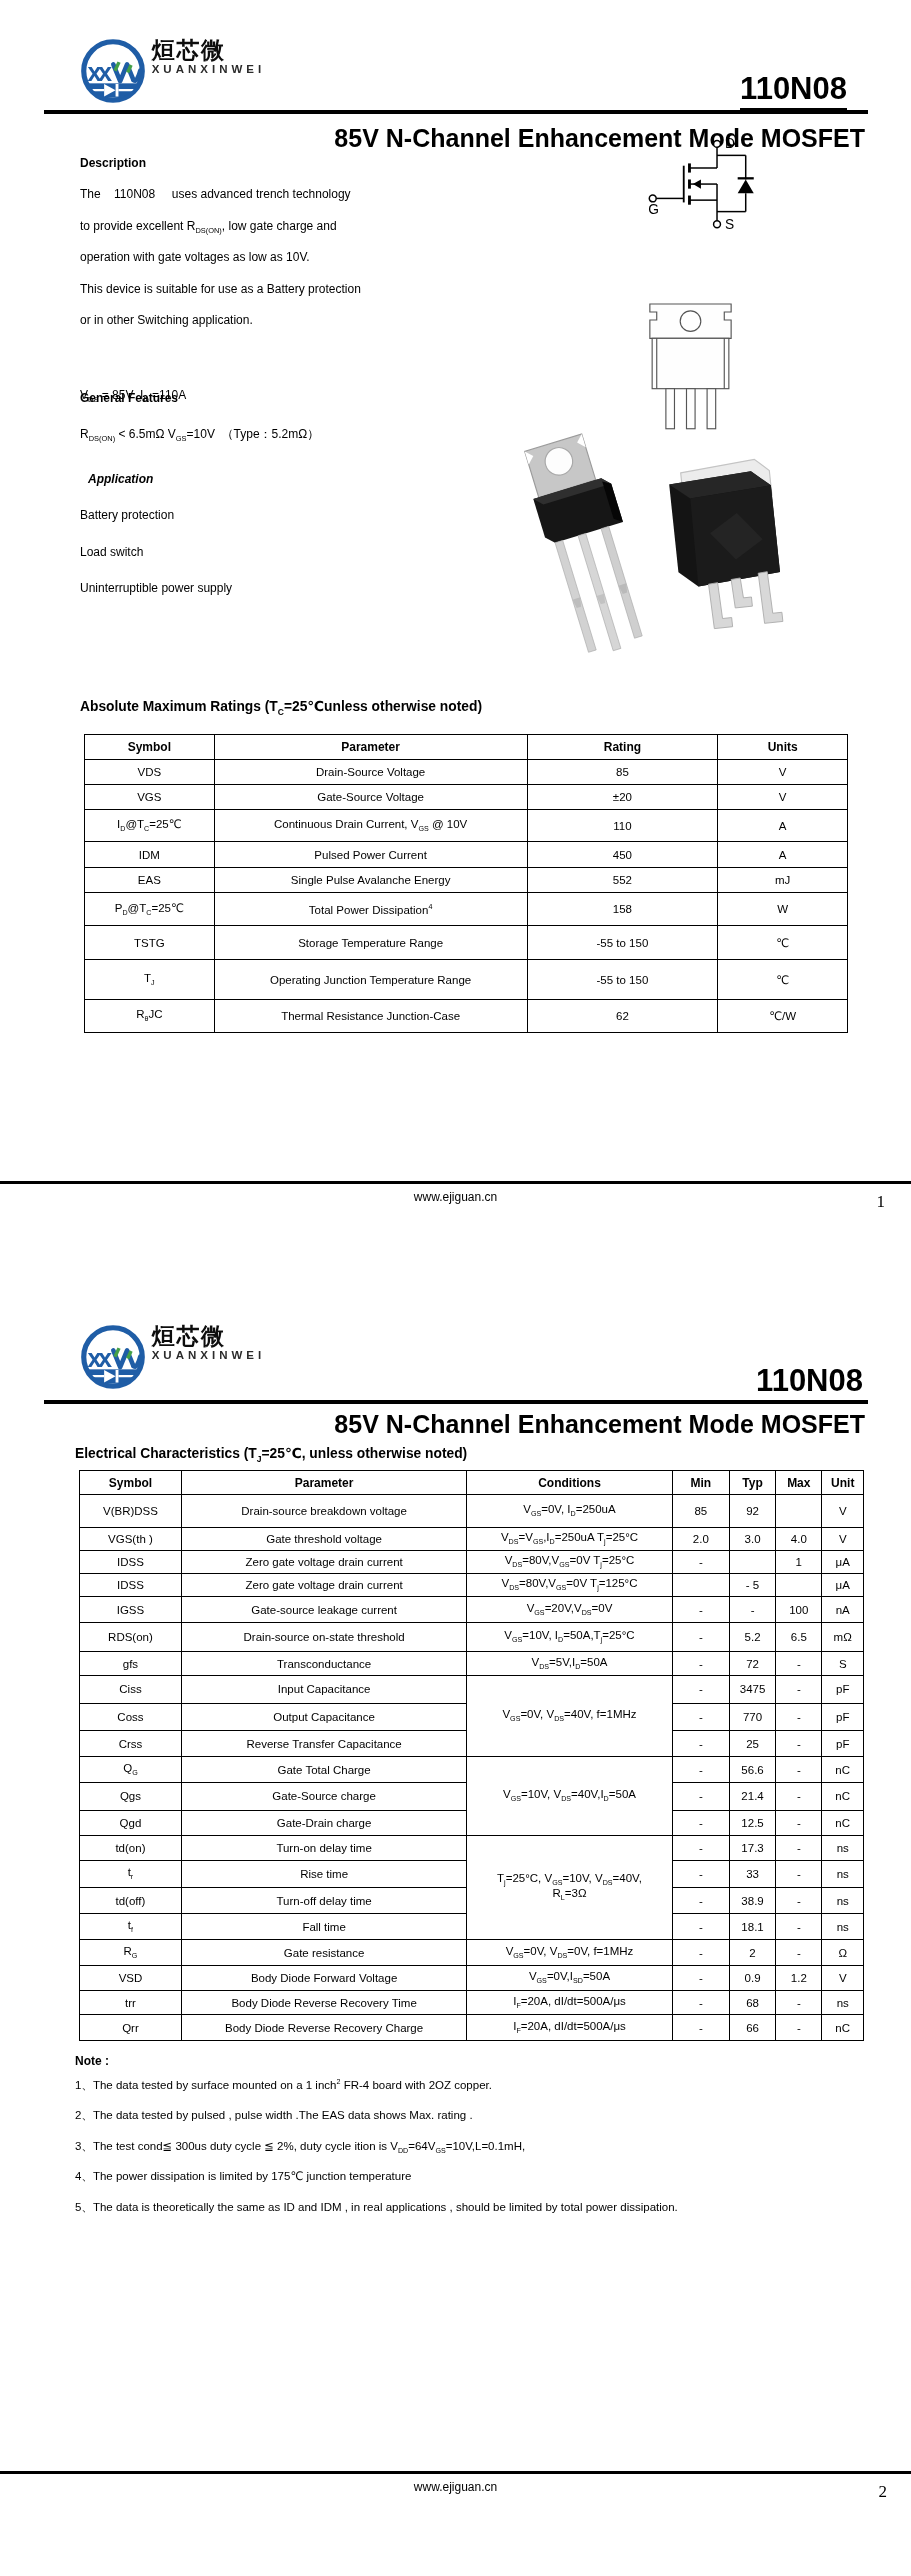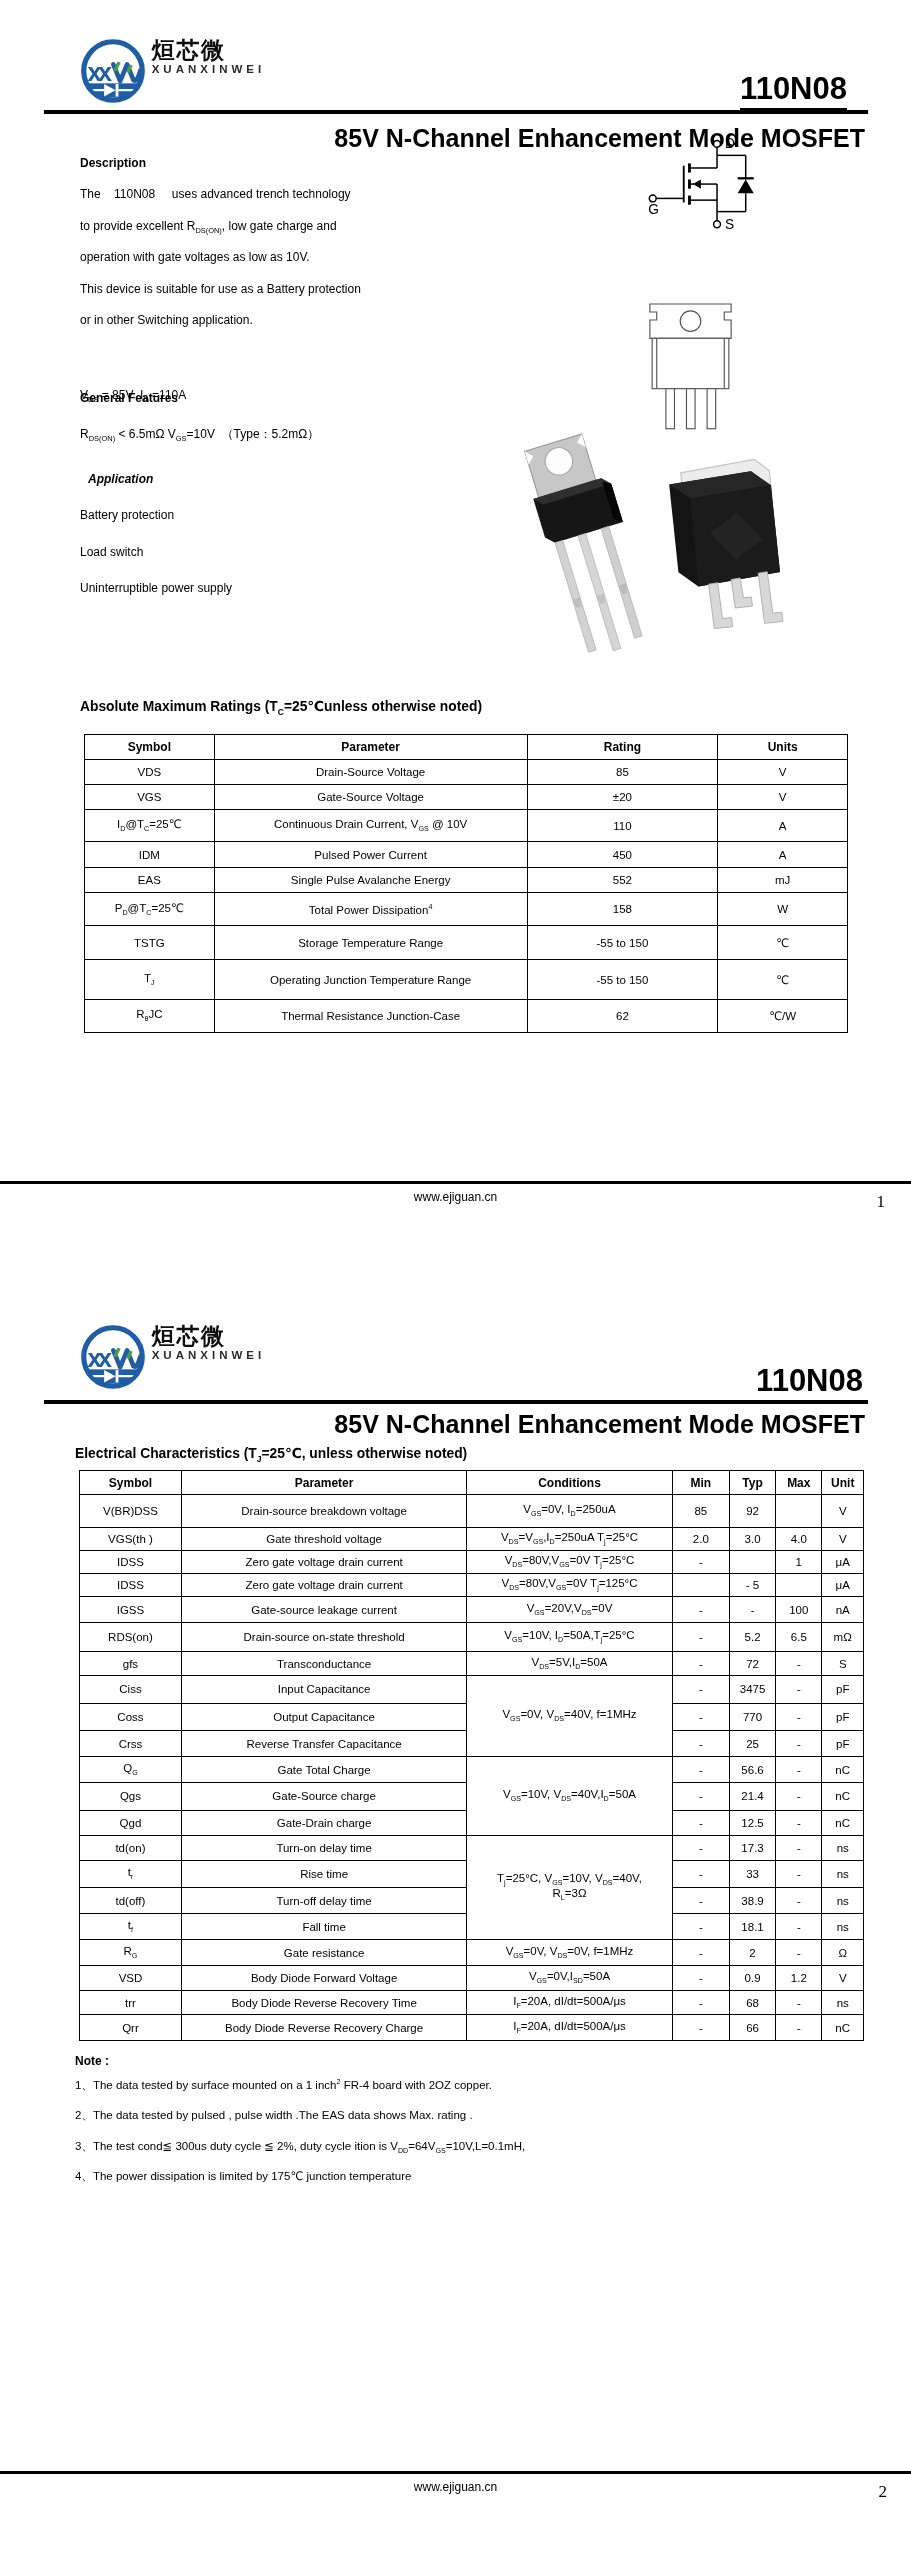--- a/index.html
+++ b/index.html
@@ -488,20 +488,21 @@
             </tr>
           </tbody>
       </table>
     </div>
 
     <div class="abs h-section" style="left:75px;top:766px;">Note :</div>
     <div class="abs note-line" style="left:75px;top:790px;width:757px;">1、The data tested by surface mounted on a 1 inch<sup>2</sup> FR-4 board with 2OZ copper.</div>
     <div class="abs note-line" style="left:75px;top:820px;width:757px;">2、The data tested by pulsed , pulse width .The EAS data shows Max. rating .</div>
     <div class="abs note-line" style="left:75px;top:851px;width:757px;">3、The test cond≦ 300us duty cycle ≦ 2%, duty cycle ition is V<sub>DD</sub>=64V<sub>GS</sub>=10V,L=0.1mH,</div>
     <div class="abs note-line" style="left:75px;top:881px;width:757px;">4、The power dissipation is limited by 175℃ junction temperature</div>
+    <div class="abs note-line" style="left:75px;top:912px;width:757px;">5、The data is theoretically the same as ID and IDM , in real applications , should be limited by total power dissipation.</div>
 
     <div class="abs rule" style="left:0;top:1183px;width:911px;height:3.4px;"></div>
     <div class="abs footer-url" style="left:0;top:1192px;">www.ejiguan.cn</div>
     <div class="abs page-num" style="right:24px;top:1194px;">2</div>
   </div>
 
 </div>
 
 
 </body></html>

